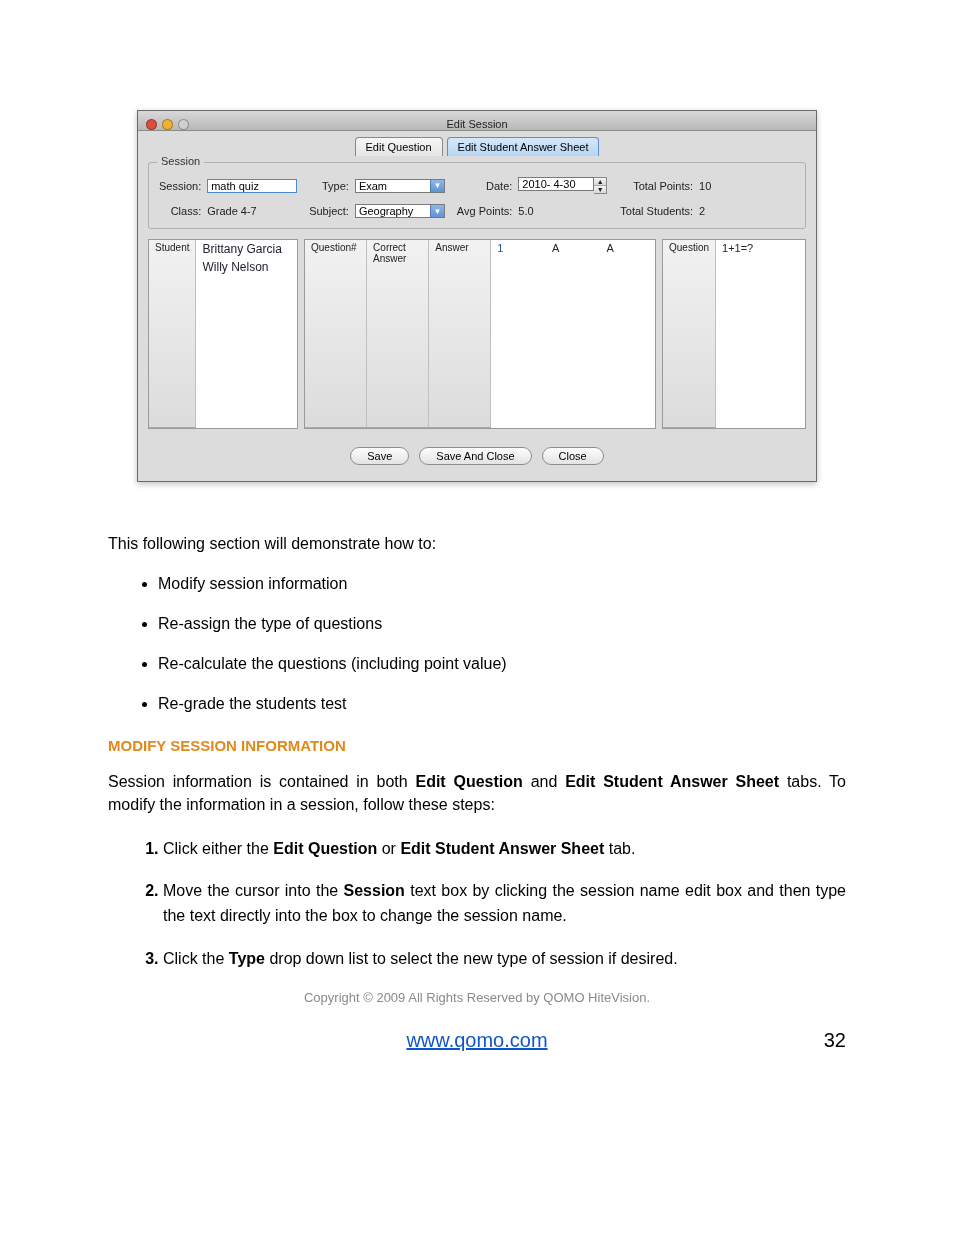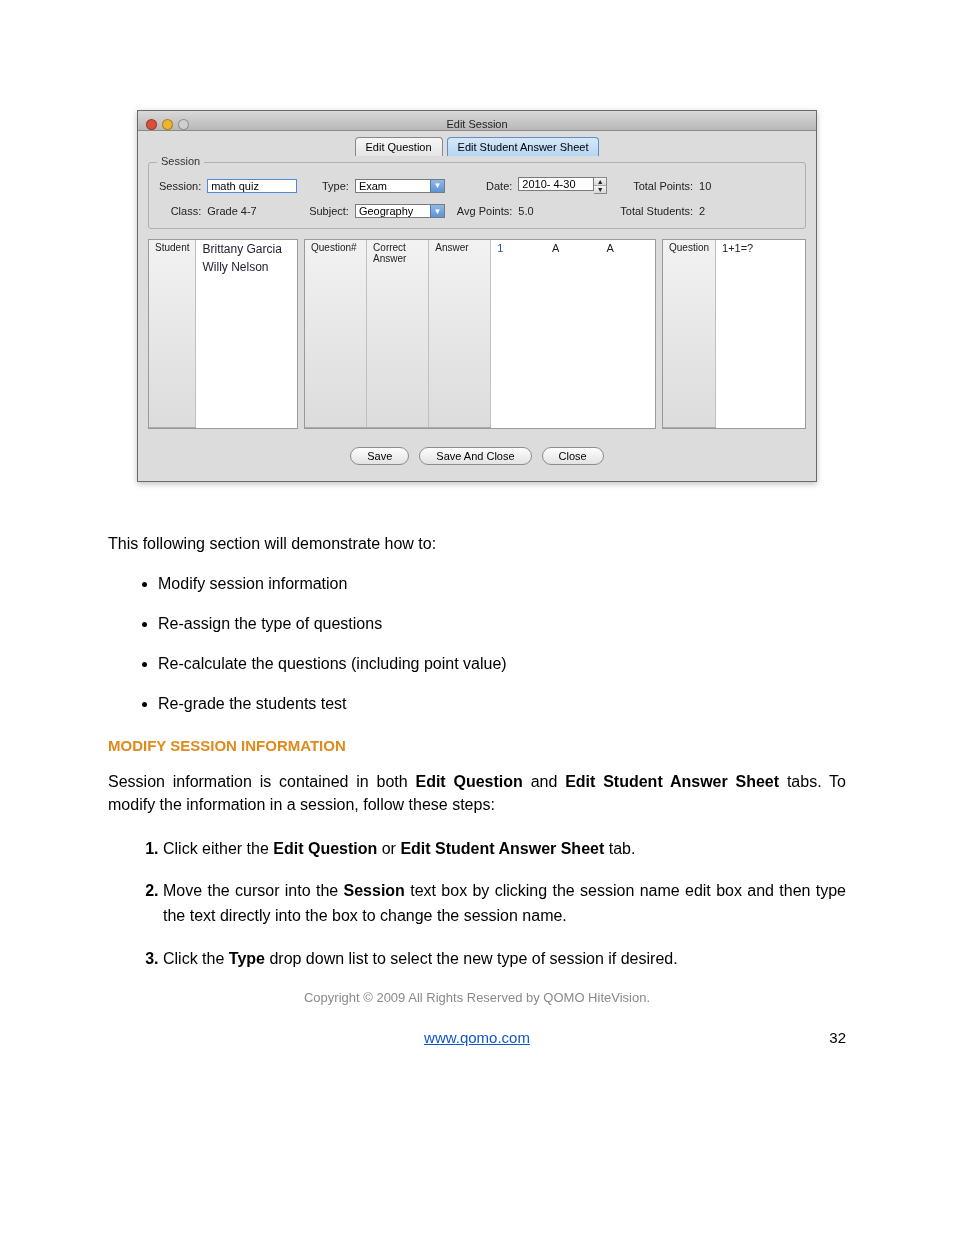--- a/index.html
+++ b/index.html
@@ -160,21 +160,21 @@
   .doc-body p { margin: 0 0 20px 0; line-height: 1.45; text-align: justify; }
   .doc-body ul.bullets { padding-left: 50px; margin: 0 0 10px 0; }
   .doc-body ul.bullets li { margin: 0 0 22px 0; }
   h3.orange { color: #e08a1c; font-size: 15px; margin: 24px 0 16px 0; }
   .doc-body ol.steps { padding-left: 55px; margin: 0 0 18px 0; }
   .doc-body ol.steps li { margin: 0 0 18px 0; line-height: 1.55; text-align: justify; }
   .doc-body ol.steps li::marker { font-weight: bold; }
   .doc-body b, .doc-body strong { font-weight: bold; }
 
   .footer { text-align: center; color: #8a8a8a; font-size: 13px; margin-top: 4px; }
-  .footer2 { text-align: center; margin-top: 24px; font-size: 15px; position: relative; }
+  .footer2 { text-align: center; margin-top: 24px; font-size: 20px; position: relative; }
   .footer2 a { color: #1155cc; text-decoration: underline; }
   .page-num { position: absolute; right: 0; top: 0; color: #000; }
 </style>
 </head>
 <body>
 
 <div class="page">
 
   <div class="mac-window">
     <div class="titlebar">

